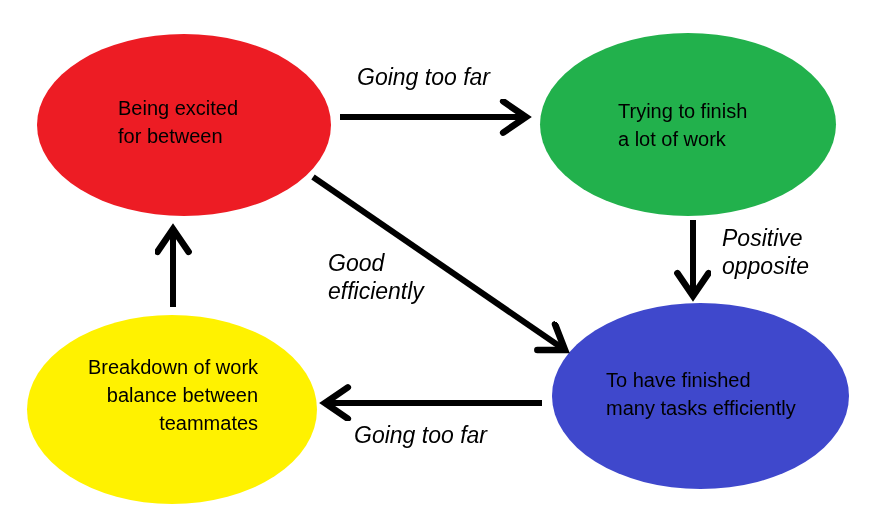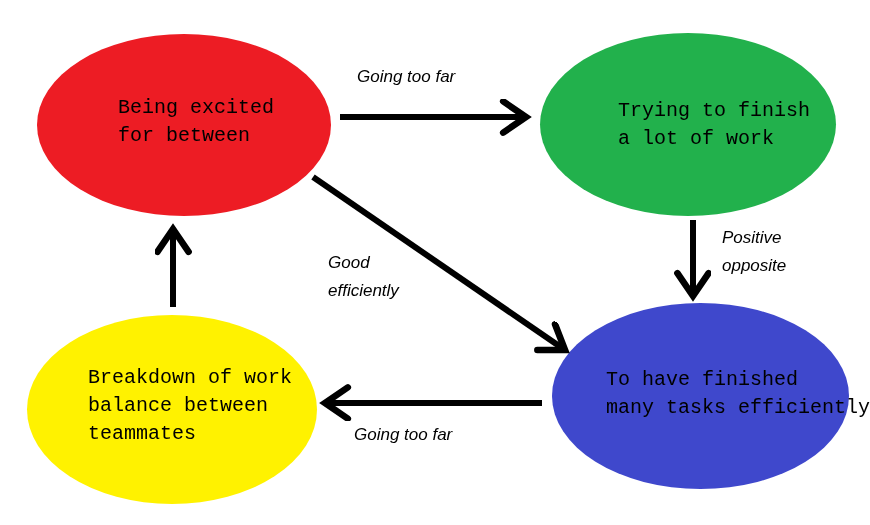--- a/index.html
+++ b/index.html
@@ -13,32 +13,31 @@
     font-family: "Liberation Sans", sans-serif;
   }
   #diagram {
     position: relative;
     width: 870px;
     height: 525px;
   }
   .node {
     position: absolute;
     border-radius: 50%;
-    font-family: Liberation Mono, monospace;
   }
   .node-text {
     position: absolute;
     font-size: 20px;
     line-height: 28px;
     white-space: nowrap;
   }
   .edge-label {
     position: absolute;
     font-style: italic;
-    font-size: 17px;
+    font-size: 23px;
     line-height: 28px;
     white-space: nowrap;
   }
   #arrows {
     position: absolute;
     left: 0;
     top: 0;
     pointer-events: none;
   }
   .arrow-line {
@@ -71,21 +70,21 @@
   </div>
 
   <div class="node" style="left: 552px; top: 303px; width: 297px; height: 186px; background: rgb(63, 72, 204);">
     <div class="node-text" style="left:54px; top:63px;">
       <div>To have finished</div>
       <div>many tasks efficiently</div>
     </div>
   </div>
 
   <div class="node" style="left: 27px; top: 315px; width: 290px; height: 189px; background: rgb(255, 242, 0);">
-    <div class="node-text" style="left:61px; top:49px;">
+    <div class="node-text" style="left:61px; top:38px;text-align:right;">
       <div>Breakdown of work</div>
       <div>balance between</div>
       <div>teammates</div>
     </div>
   </div>
 
   <svg id="arrows" width="870" height="525" viewBox="0 0 870 525">
     <defs>
       <marker id="vhead" markerWidth="7" markerHeight="7" refX="4.5" refY="3" orient="auto" markerUnits="strokeWidth">
         <path class="arrowhead-path" d="M0.7,0.4 L4.5,3 L0.7,5.6" stroke-width="1.1" stroke-linecap="round"></path>

